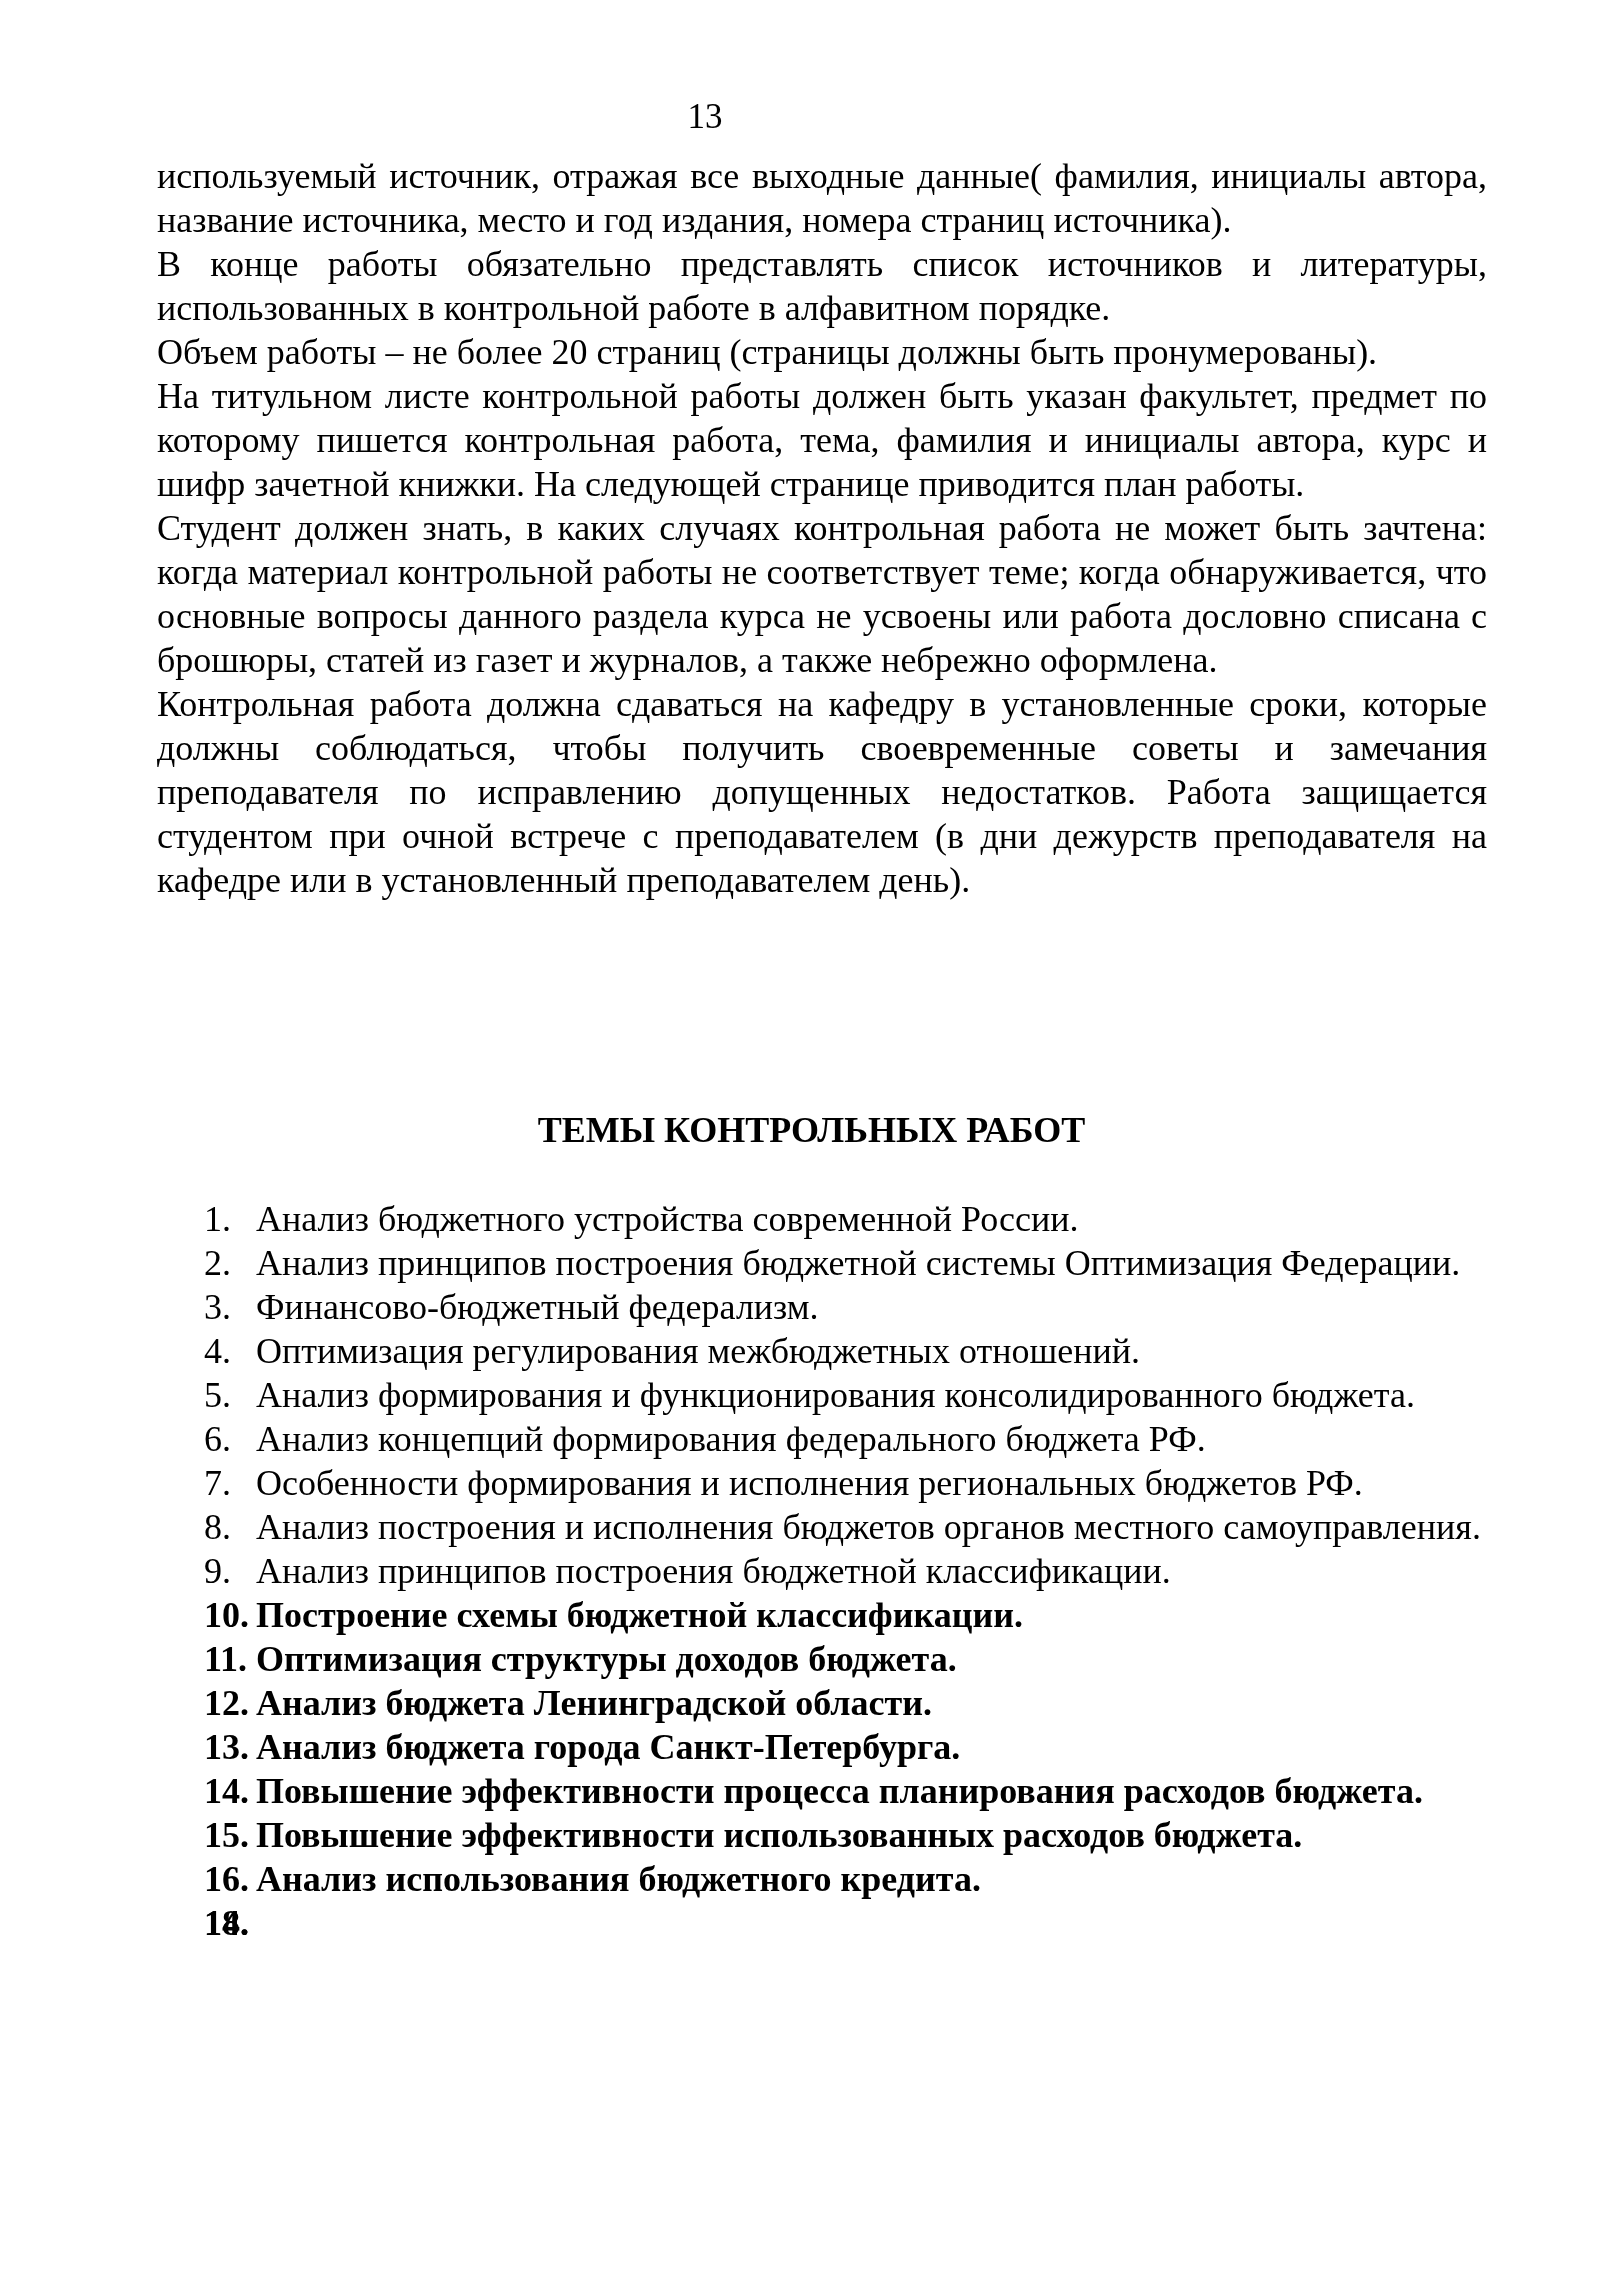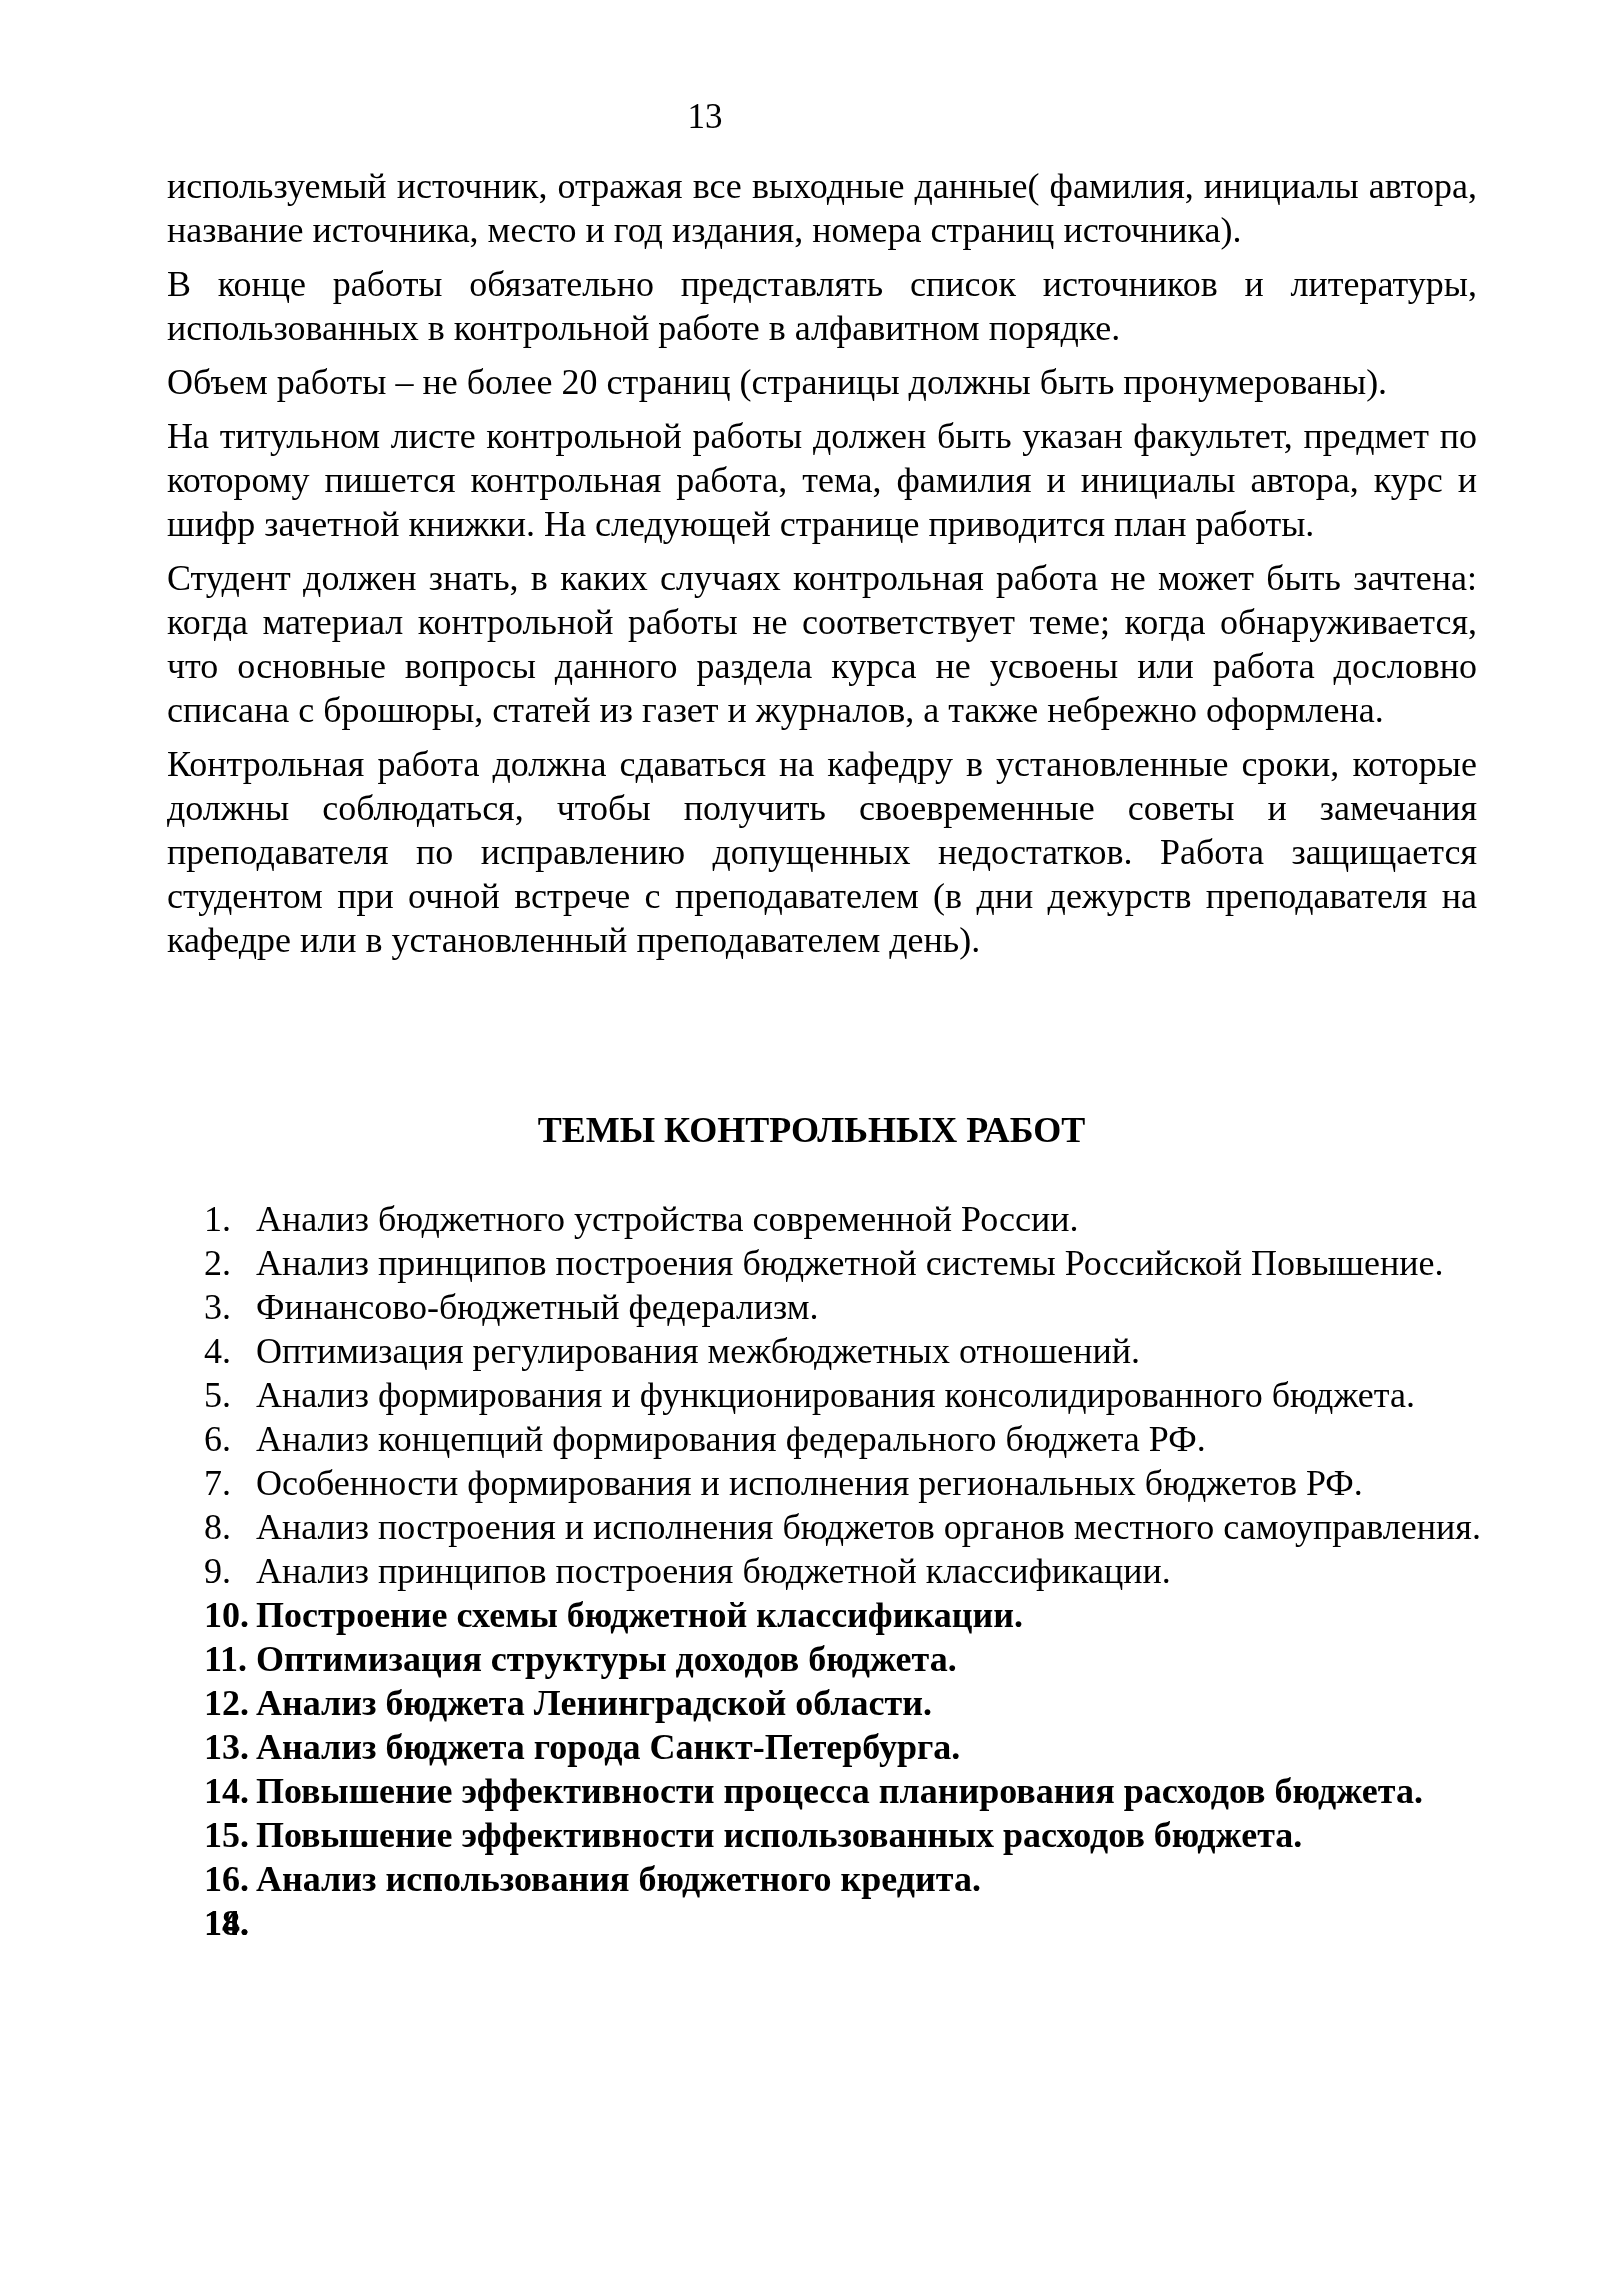--- a/index.html
+++ b/index.html
@@ -2,21 +2,21 @@
 <html style="font-size:10.5px"><head>
 <meta charset="utf-8">
 <style>
   html, body { margin: 0; padding: 0; background: #ffffff; }
   body { width: 1623px; height: 2295px; position: relative; overflow: hidden;
          font-family: "Liberation Serif", "DejaVu Serif", serif; color: #000; }
   .page-number { position: absolute; top: 95px; left: 0; width: 1410px; text-align: center;
                  font-size: 35px; line-height: 44px; }
   .body-text { position: absolute; top: 154px; left: 157px; width: 1330px;
                font-size: 36px; line-height: 44px; text-align: justify; }
-  .body-text p { margin: 10px; }
+  .body-text p { margin: 0; }
   .heading { position: absolute; top: 1108px; left: 0; width: 1623px; text-align: center;
              font-size: 36px; font-weight: bold; line-height: 44px; }
   .topics { position: absolute; top: 1197px; left: 204px; width: 1283px;
             font-size: 36px; line-height: 44px; margin: 0; padding: 0; list-style: none; }
   .topics li { position: relative; padding-left: 52px; text-align: justify; }
   .topics li .num { position: absolute; left: 0; top: 0; }
   .topics li.two-digit { padding-left: 52px; font-weight: bold; }
 </style>
 </head>
 <body>
@@ -29,21 +29,21 @@
   <p>Объем работы – не более 20 страниц (страницы должны быть пронумерованы).</p>
   <p>На титульном листе контрольной работы должен быть указан факультет, предмет по которому пишется контрольная работа, тема, фамилия и инициалы автора, курс и шифр зачетной книжки. На следующей странице приводится план работы.</p>
   <p>Студент должен знать, в каких случаях контрольная работа не может быть зачтена: когда материал контрольной работы не соответствует теме; когда обнаруживается, что основные вопросы данного раздела курса не усвоены или работа дословно списана с брошюры, статей из газет и журналов, а также небрежно оформлена.</p>
   <p>Контрольная работа должна сдаваться на кафедру в установленные сроки, которые должны соблюдаться, чтобы получить своевременные советы и замечания преподавателя по исправлению допущенных недостатков. Работа защищается студентом при очной встрече с преподавателем  (в дни дежурств преподавателя на кафедре или в установленный преподавателем день).</p>
 </div>
 
 <div class="heading">ТЕМЫ КОНТРОЛЬНЫХ РАБОТ</div>
 
 <ol class="topics">
   <li><span class="num">1.</span><span>Анализ бюджетного устройства современной России.</span></li>
-  <li><span class="num">2.</span><span>Анализ принципов построения бюджетной системы Российской Повышение.</span></li>
+  <li><span class="num">2.</span><span>Анализ принципов построения бюджетной системы Оптимизация Федерации.</span></li>
   <li><span class="num">3.</span><span>Финансово-бюджетный федерализм.</span></li>
   <li><span class="num">4.</span><span>Оптимизация регулирования межбюджетных отношений.</span></li>
   <li><span class="num">5.</span><span>Анализ формирования и функционирования консолидированного бюджета.</span></li>
   <li><span class="num">6.</span><span>Анализ концепций формирования федерального бюджета РФ.</span></li>
   <li><span class="num">7.</span><span>Особенности формирования и исполнения региональных бюджетов РФ.</span></li>
   <li><span class="num">8.</span><span>Анализ построения и исполнения бюджетов органов местного самоуправления.</span></li>
   <li><span class="num">9.</span><span>Анализ принципов построения бюджетной классификации.</span></li>
   <li class="two-digit"><span class="num">10.</span><span>Построение схемы бюджетной классификации.</span></li>
   <li class="two-digit"><span class="num">11.</span><span>Оптимизация структуры доходов бюджета.</span></li>
   <li class="two-digit"><span class="num">12.</span><span>Анализ бюджета Ленинградской области.</span></li>

